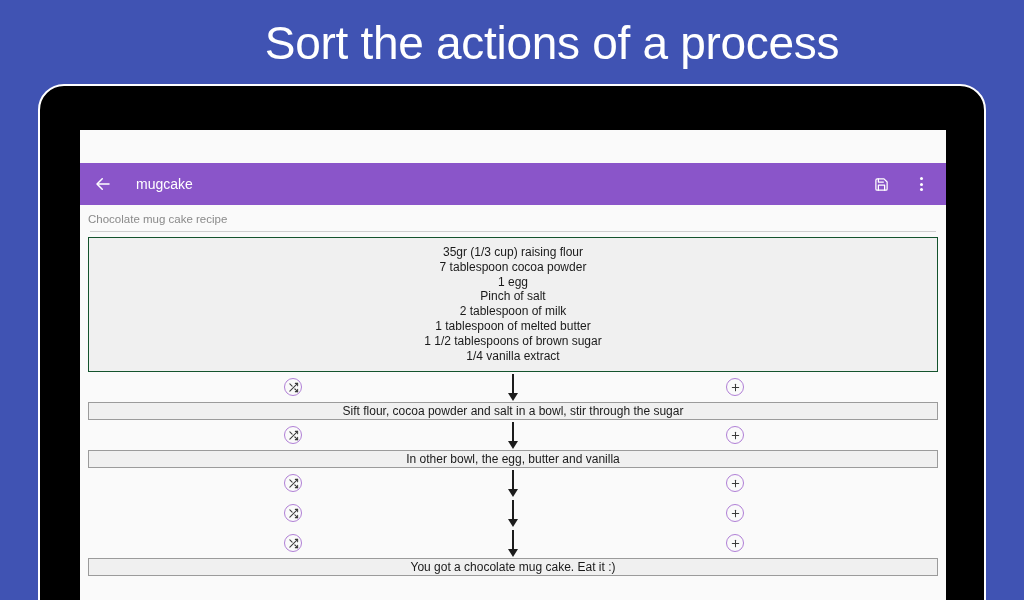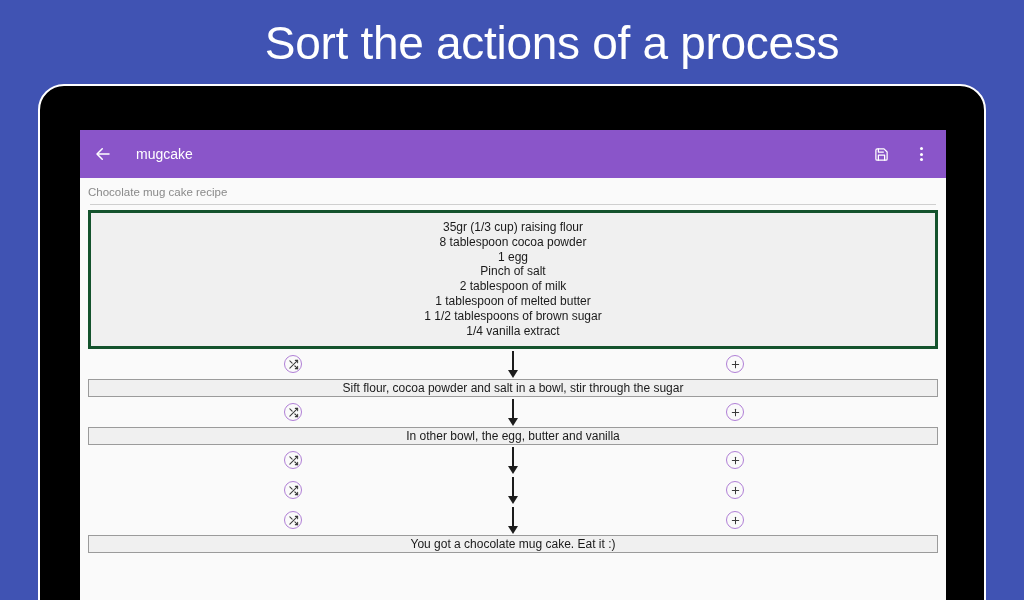--- a/index.html
+++ b/index.html
@@ -36,25 +36,26 @@
   .device-screen {
     position: absolute;
     left: 40px; top: 44px;
     width: 866px; height: 516px;
     background: #fafafa;
     overflow: hidden;
   }
 
   
   .app-bar {
-    height: 48px;
+    height: 42px;
     background: #8a55c9;
     display: flex; align-items: center;
     padding: 0 12px 0 10px;
     flex-shrink: 0;
+    margin-top: 33px;
   }
   .appbar-icon {
     width: 26px; height: 26px;
     display: flex; align-items: center; justify-content: center;
     color: #ffffff;
   }
   .appbar-title {
     color: #ffffff;
     font-size: 14px;
     margin-left: 20px;
@@ -79,21 +80,21 @@
     padding: 8px 0 6px 0;
   }
   .title-divider {
     height: 1px;
     background: #cfcfcf;
     margin: 0 2px 5px 2px;
   }
 
   
   .ingredients-card {
-    border: 3px solid #14532d;
+    border: 1px solid #14532d;
     background: #f0f0f0;
     padding: 7px 0 8px 0;
     text-align: center;
   }
   .ingredient-line {
     font-size: 12px;
     color: #1a1a1a;
     line-height: 14.8px;
   }
 
@@ -174,21 +175,21 @@
       </div>
     </div>
 
     <div class="content">
 
       <div class="recipe-title">Chocolate mug cake recipe</div>
       <div class="title-divider"></div>
 
       <div class="ingredients-card">
         <div class="ingredient-line">35gr (1/3 cup) raising flour</div>
-        <div class="ingredient-line">8 tablespoon cocoa powder</div>
+        <div class="ingredient-line">7 tablespoon cocoa powder</div>
         <div class="ingredient-line">1 egg</div>
         <div class="ingredient-line">Pinch of salt</div>
         <div class="ingredient-line">2 tablespoon of milk</div>
         <div class="ingredient-line">1 tablespoon of melted butter</div>
         <div class="ingredient-line">1 1/2 tablespoons of brown sugar</div>
         <div class="ingredient-line">1/4 vanilla extract</div>
       </div>
 
       <div class="connector-row">
         <div class="circle-btn shuffle">

